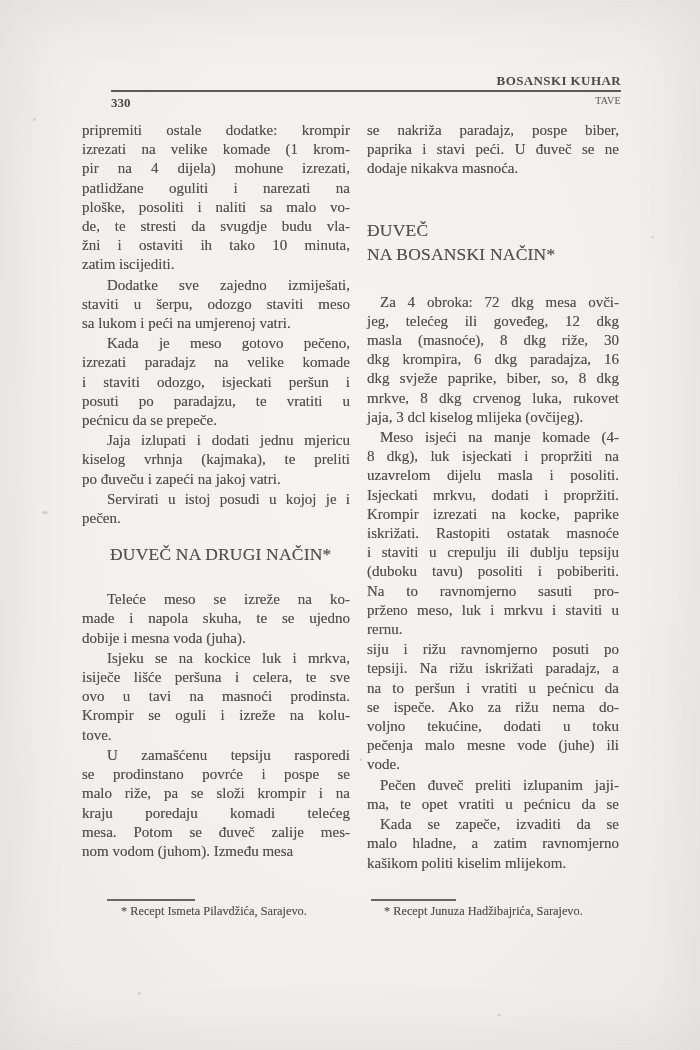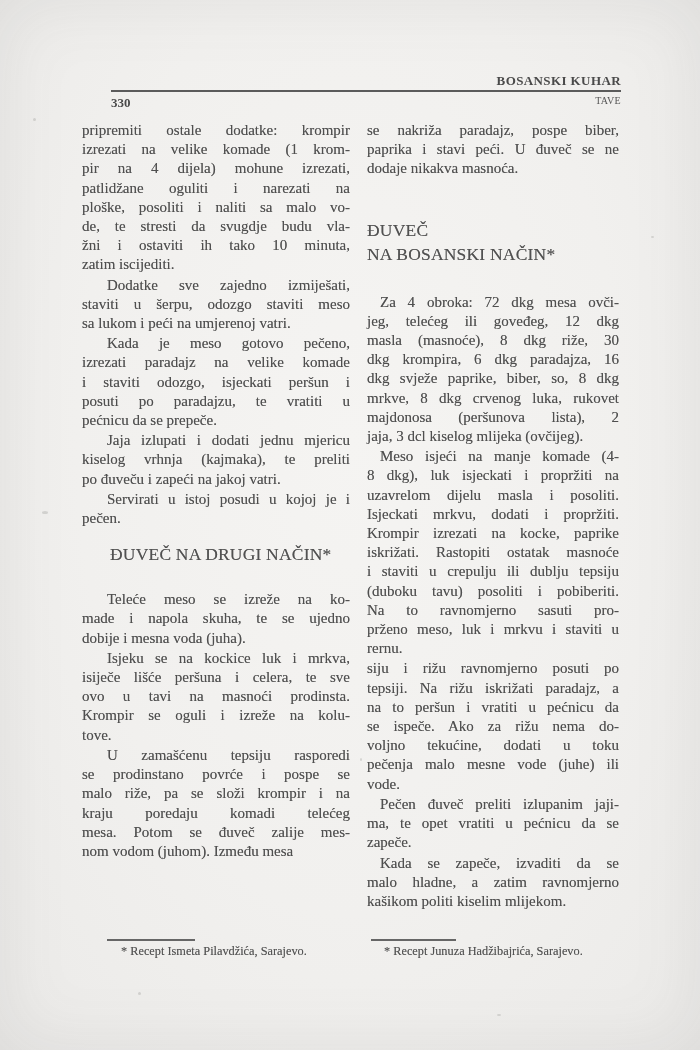--- a/index.html
+++ b/index.html
@@ -46,21 +46,21 @@
   .col-right .line.indent{text-indent:13px;}
   .block.para{margin:0 0 1px 0;}
   .block.heading{margin:14px 0 24px 0;}
   .col-right .block.heading{margin:39px 0 27px 0;}
   .heading .line{
     font-size:17.5px;line-height:24px;letter-spacing:.2px;
     text-align-last:left;color:#515151;
   }
   .col-left .heading .line.indent{text-indent:28px;}
   
-  .footnote{position:absolute;top:818px;left:0;right:0;}
+  .footnote{position:absolute;top:778px;left:0;right:0;}
   .footnote-rule{height:2px;background:#666;}
   .col-left .footnote-rule{margin-left:25px;width:88px;}
   .col-right .footnote-rule{margin-left:4px;width:85px;}
   .footnote-text{
     margin-top:3px;font-size:12.3px;line-height:15px;color:#535353;
     text-shadow:0 0 .5px rgba(80,80,80,.5);
   }
   .col-left .footnote-text{margin-left:39px;}
   .col-right .footnote-text{margin-left:17px;}
   
@@ -150,21 +150,20 @@
           <div class="line">ĐUVEČ</div>
           <div class="line last">NA BOSANSKI NAČIN*</div>
         </div>
         <div class="block para">
           <div class="line indent">Za 4 obroka: 72 dkg mesa ovči-</div>
           <div class="line">jeg, telećeg ili goveđeg, 12 dkg</div>
           <div class="line">masla (masnoće), 8 dkg riže, 30</div>
           <div class="line">dkg krompira, 6 dkg paradajza, 16</div>
           <div class="line">dkg svježe paprike, biber, so, 8 dkg</div>
           <div class="line">mrkve, 8 dkg crvenog luka, rukovet</div>
-          <div class="line">majdonosa (peršunova lista), 2</div>
           <div class="line last">jaja, 3 dcl kiselog mlijeka (ovčijeg).</div>
         </div>
         <div class="block para">
           <div class="line indent">Meso isjeći na manje komade (4-</div>
           <div class="line">8 dkg), luk isjeckati i propržiti na</div>
           <div class="line">uzavrelom dijelu masla i posoliti.</div>
           <div class="line">Isjeckati mrkvu, dodati i propržiti.</div>
           <div class="line">Krompir izrezati na kocke, paprike</div>
           <div class="line">iskrižati. Rastopiti ostatak masnoće</div>
           <div class="line">i staviti u crepulju ili dublju tepsiju</div>
@@ -178,21 +177,20 @@
           <div class="line">tepsiji. Na rižu iskrižati paradajz, a</div>
           <div class="line">na to peršun i vratiti u pećnicu da</div>
           <div class="line">se ispeče. Ako za rižu nema do-</div>
           <div class="line">voljno tekućine, dodati u toku</div>
           <div class="line">pečenja malo mesne vode (juhe) ili</div>
           <div class="line last">vode.</div>
         </div>
         <div class="block para">
           <div class="line indent">Pečen đuveč preliti izlupanim jaji-</div>
           <div class="line">ma, te opet vratiti u pećnicu da se</div>
-          <div class="line last">zapeče.</div>
         </div>
         <div class="block para">
           <div class="line indent">Kada se zapeče, izvaditi da se</div>
           <div class="line">malo hladne, a zatim ravnomjerno</div>
           <div class="line last">kašikom politi kiselim mlijekom.</div>
         </div>
       </div>
     <div class="footnote">
       <div class="footnote-rule"></div>
       <div class="footnote-text">* Recept Junuza Hadžibajrića, Sarajevo.</div>

